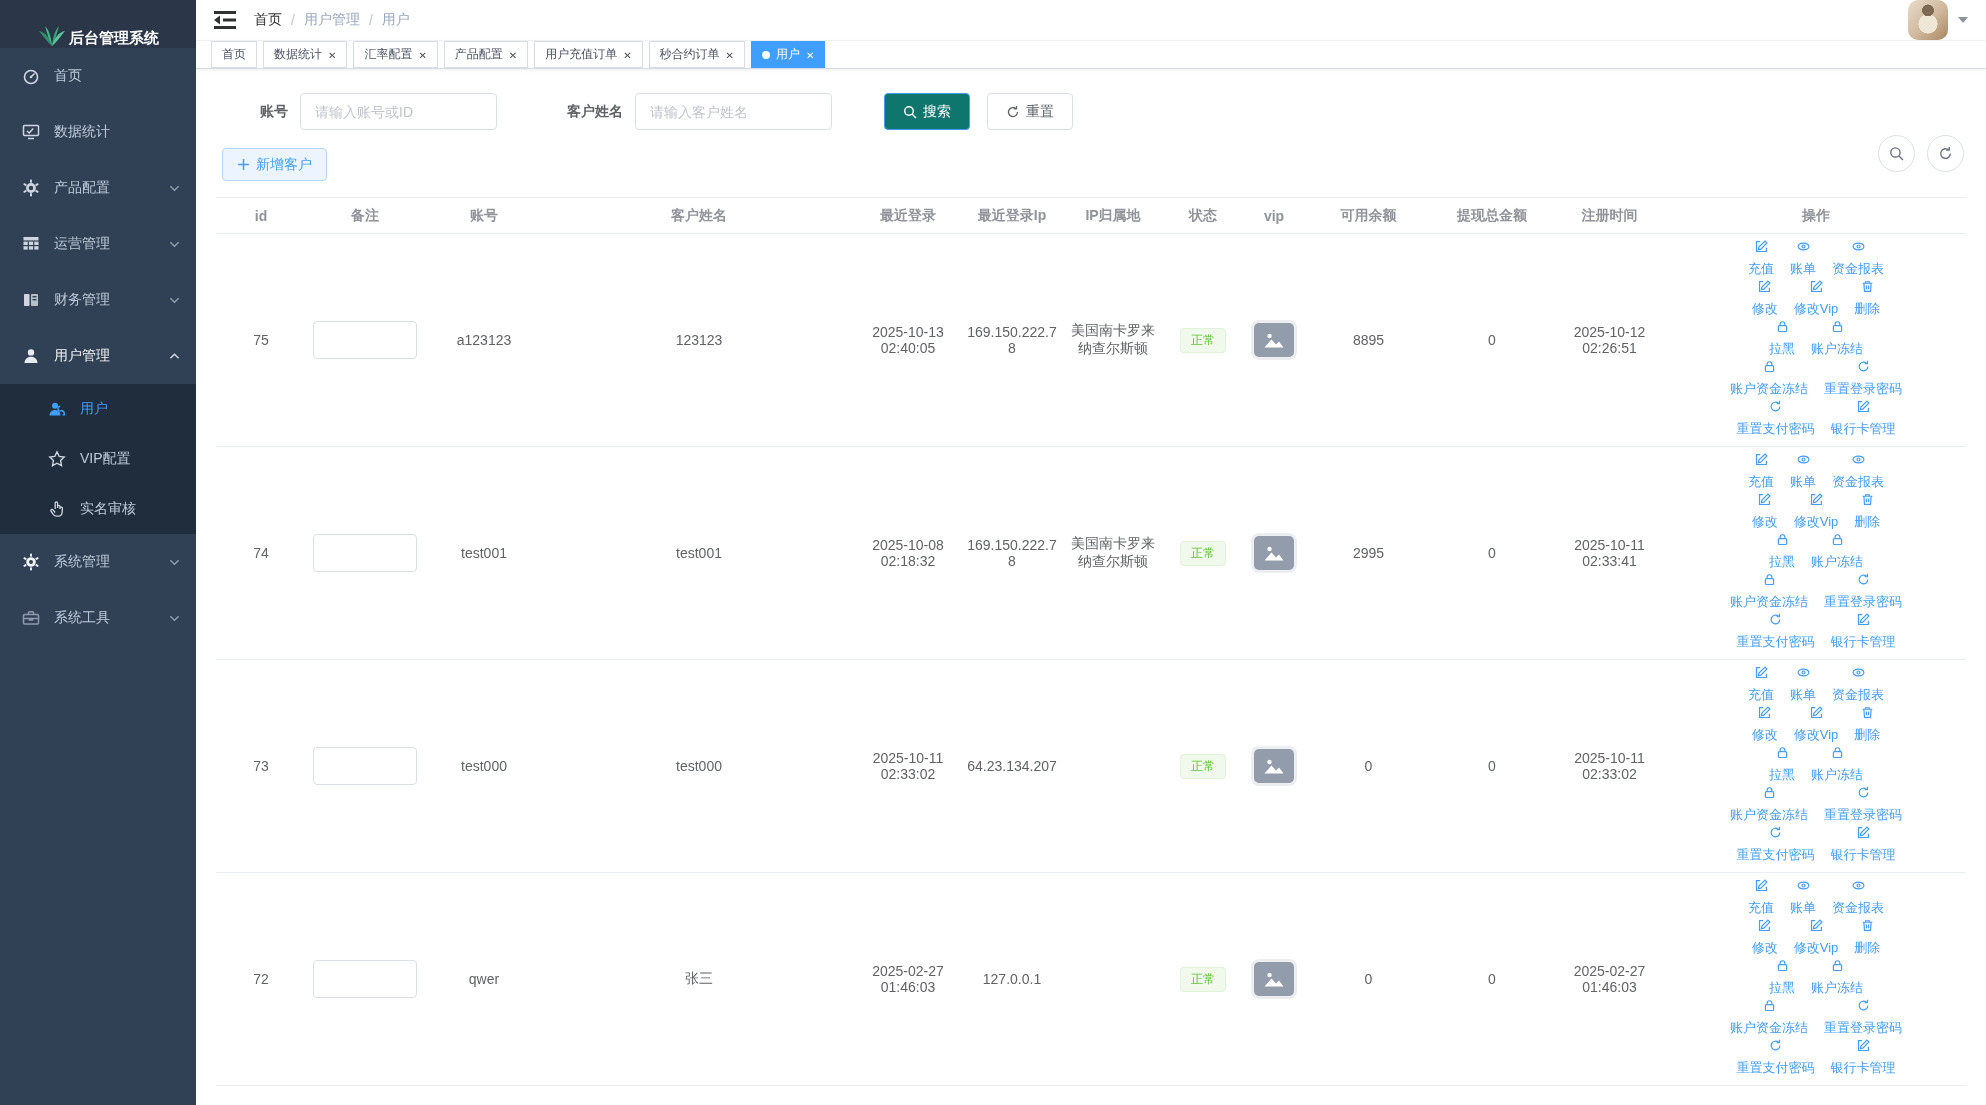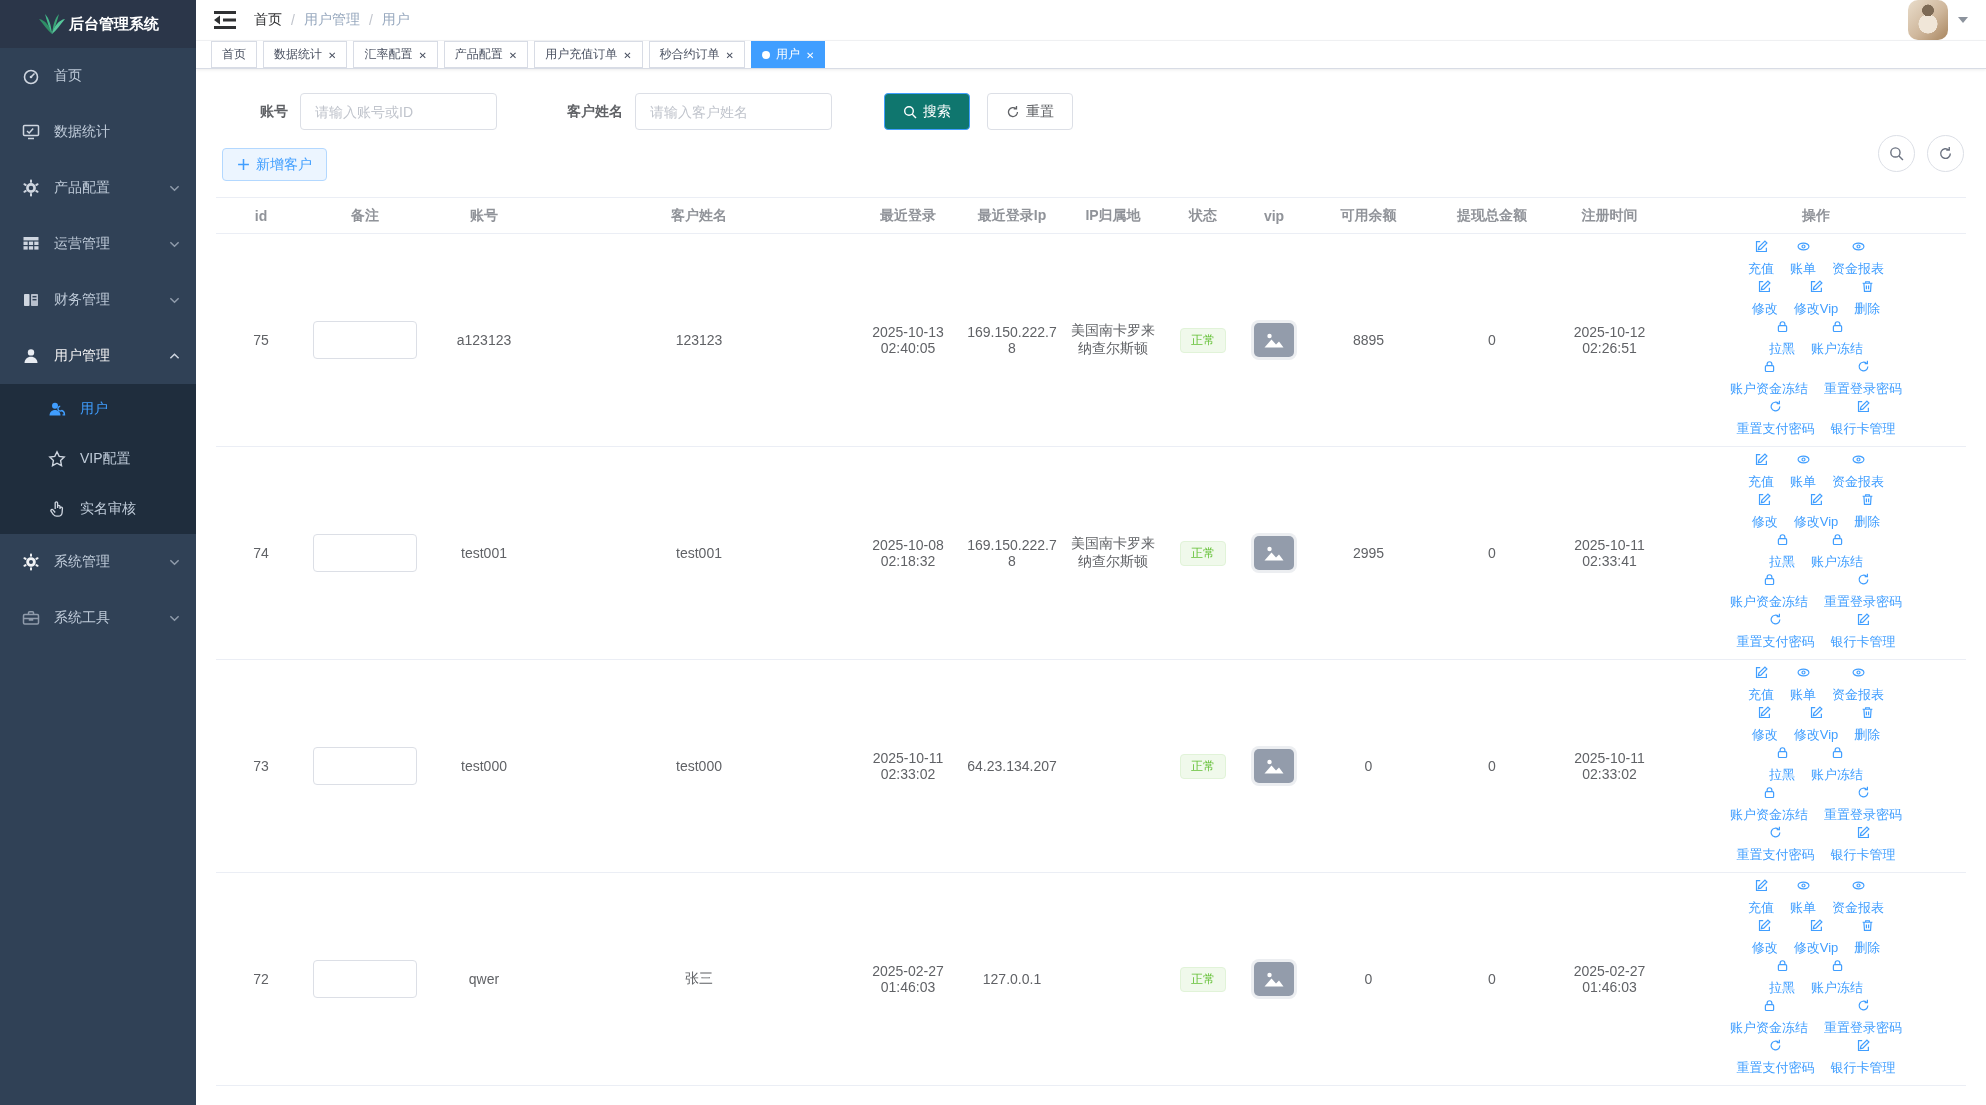--- a/index.html
+++ b/index.html
@@ -6,21 +6,21 @@
   html,body { width:1986px; height:1105px; overflow:hidden; }
   body {
     font-family: "Liberation Sans", "DejaVu Sans", sans-serif;
     background:#fff; color:#606266; font-size:14px; display:flex;
   }
   a { text-decoration:none; cursor:pointer;flex-direction:column; }
   svg { display:block; }
 
   
   .sidebar { width:196px; min-width:196px; height:1105px; background:#304156; color:#bfcbd9; }
-  .logo-bar { height:48px; display:flex; align-items:center; justify-content:center; gap:2px; background:#2b3649; }
+  .logo-bar { height:48px; display:flex; align-items:flex-end; justify-content:center; gap:2px; background:#2b3649; }
   .logo-bar .title { color:#fff; font-weight:bold; font-size:15px; }
   .menu-item { height:56px; display:flex; align-items:center; padding:0 18px 0 22px; gap:14px; cursor:pointer; position:relative; font-size:14px; }
   .menu-item .mi-label { flex:1; }
   .menu-item .chev { position:absolute; right:16px; }
   .menu-item.expanded { color:#f4f4f5; }
   .submenu { background:#1f2d3d; }
   .submenu .menu-item { height:50px; padding-left:48px; font-size:14px; }
   .submenu .menu-item.active { color:#409EFF; }
   .mi-icon { width:18px; height:18px; flex:0 0 18px; }
   .chev svg { width:11px; height:11px; }

